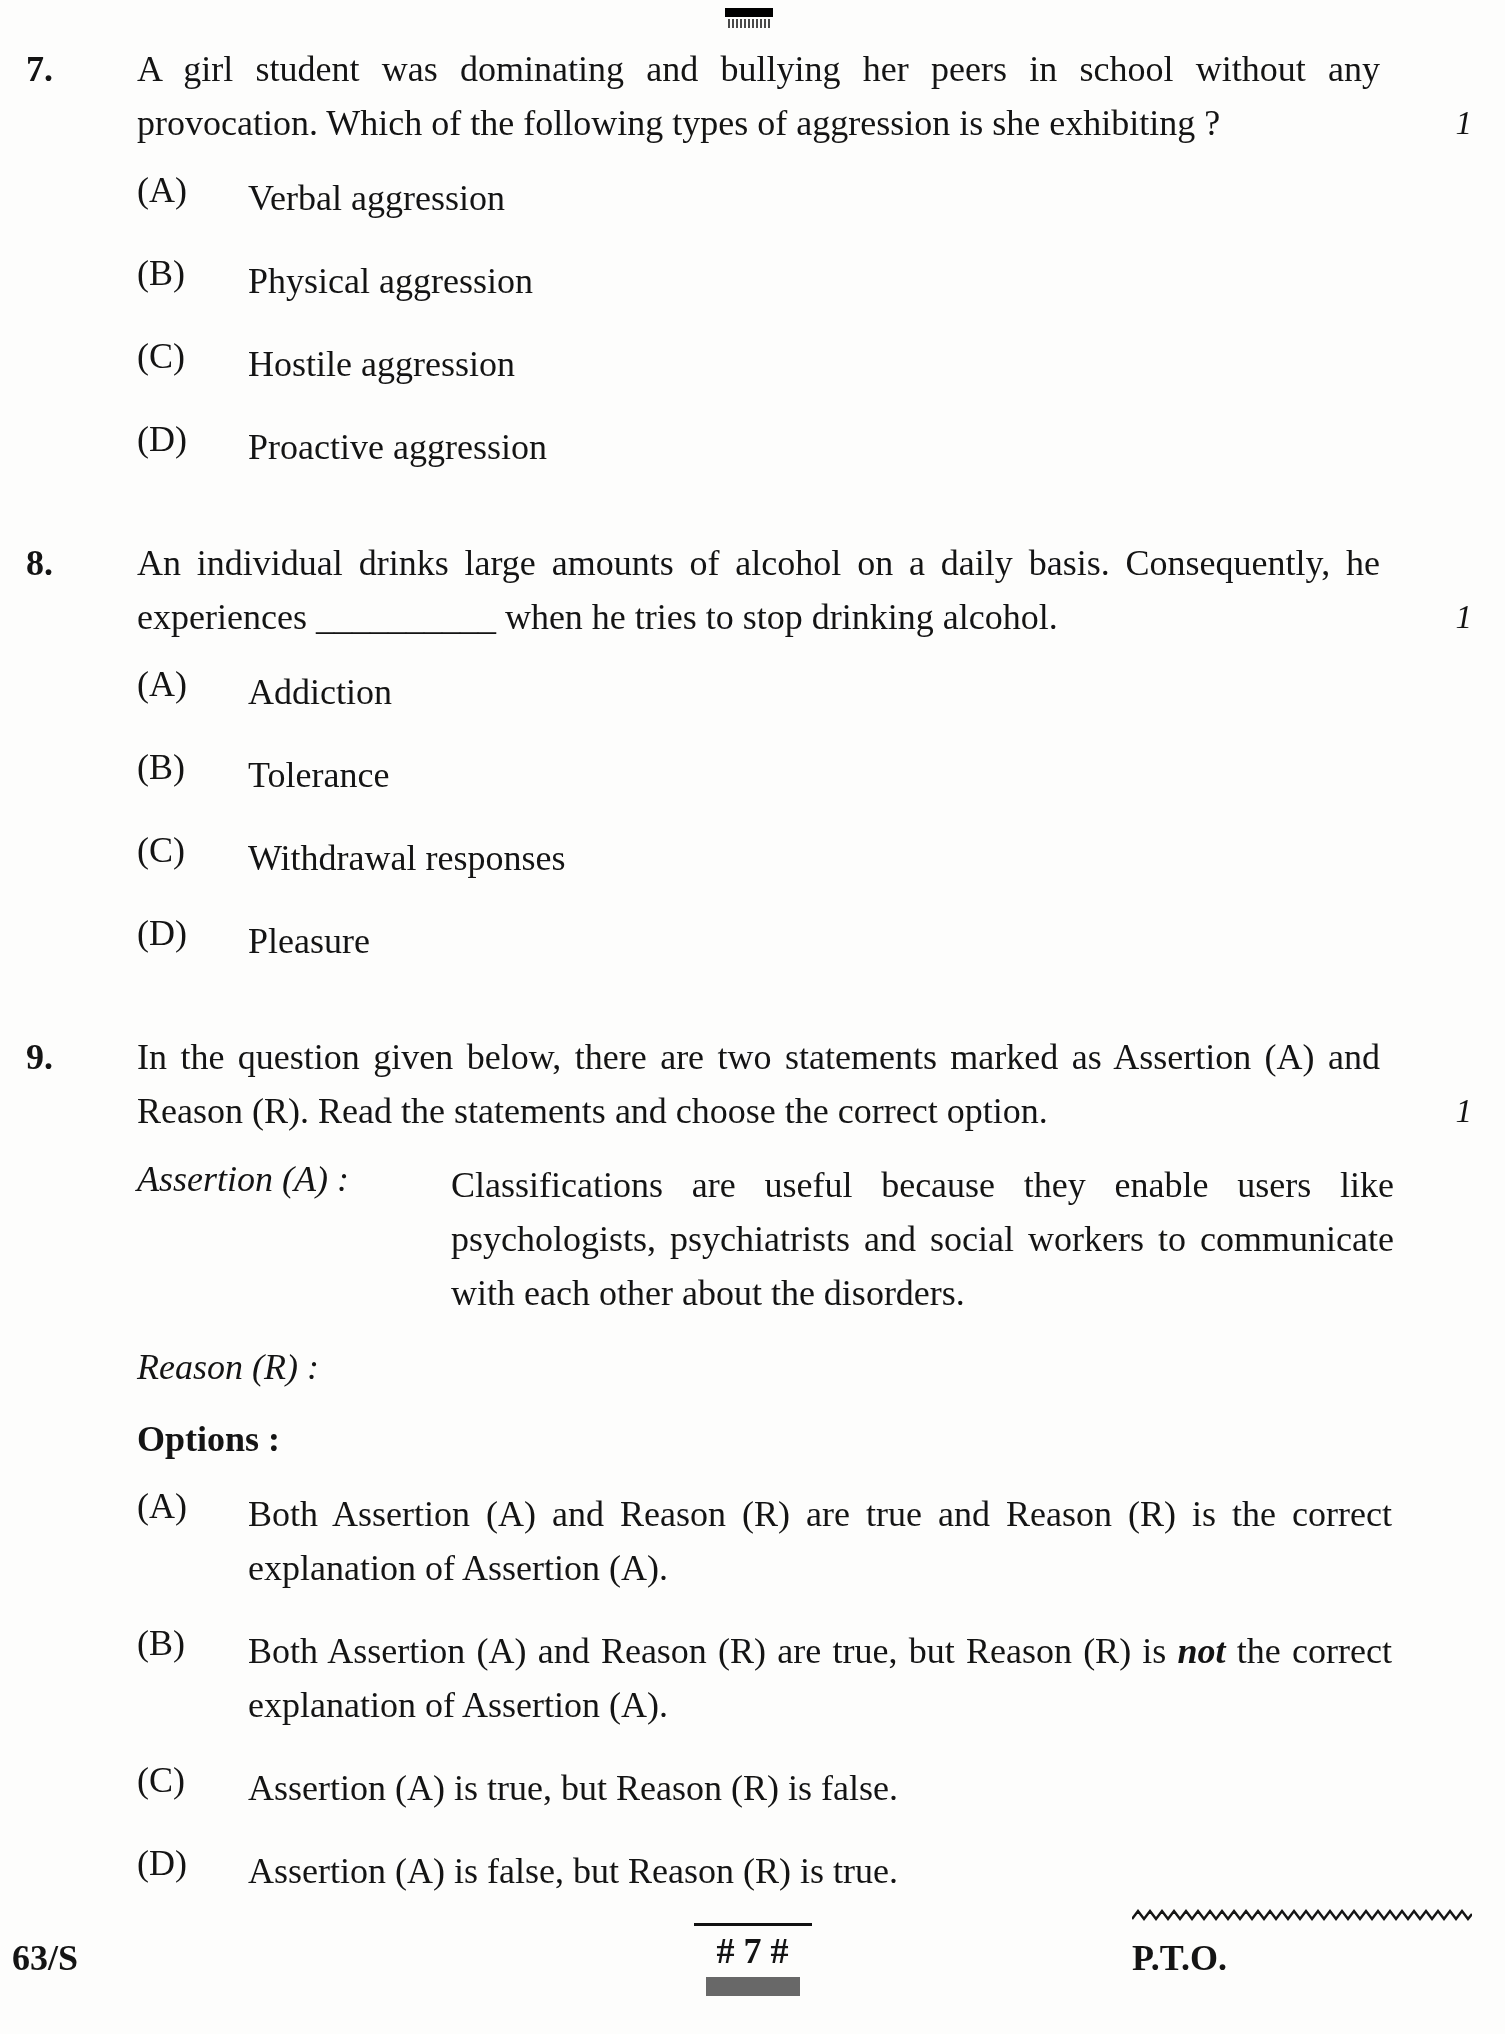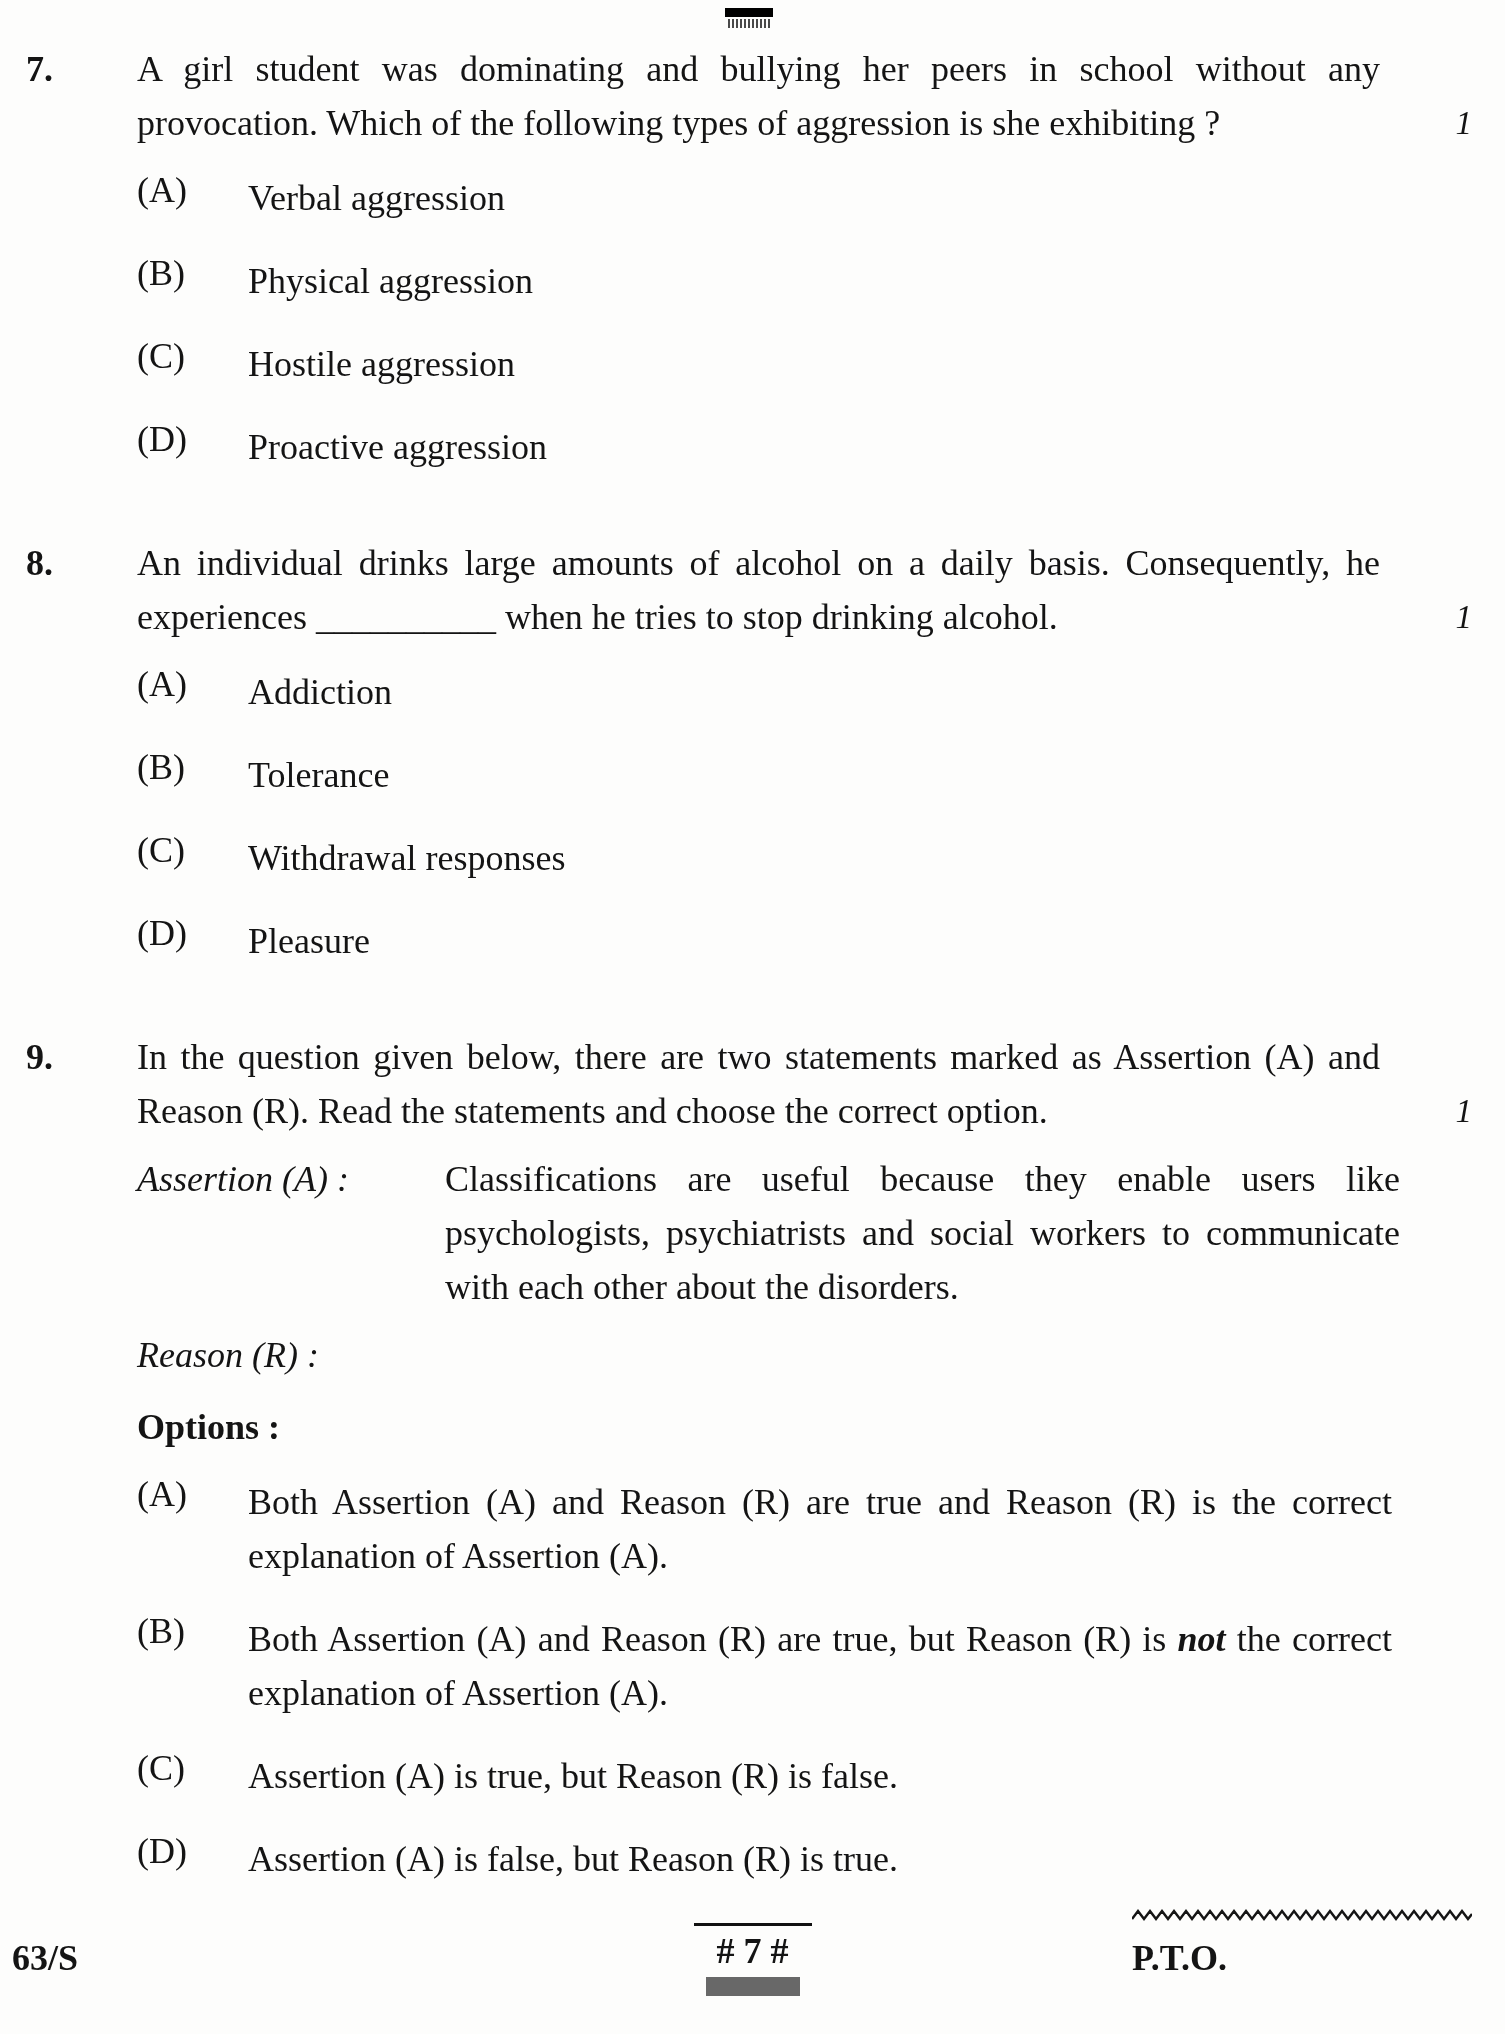--- a/index.html
+++ b/index.html
@@ -40,21 +40,21 @@
   }
   .options { margin-top: 10px; padding-right: 72px; }
   .option { display: flex; margin-top: 13px; }
   .opt-label { flex: 0 0 103px; }
   .opt-text { flex: 1 1 auto; margin: 8px; text-align: justify; }
   .bi { font-weight: 700; font-style: italic; }
 
   
   .ar-row { display: flex; margin-top: 14px; padding-right: 72px; gap: 40px; }
   .ar-label { flex: 0 0 268px; font-style: italic; }
-  .ar-text { flex: 1 1 auto; margin: 0; text-align: justify; }
+  .ar-text { flex: 1 1 auto; margin: 6px; text-align: justify; }
   .options-heading { font-weight: 700; margin-top: 18px; }
 
   
   .footer-left {
     position: absolute; left: 12px; bottom: 56px;
     font-weight: 700; line-height: 40px;
   }
   .footer-center {
     position: absolute; left: 50%; transform: translateX(-50%);
     bottom: 38px; text-align: center;

